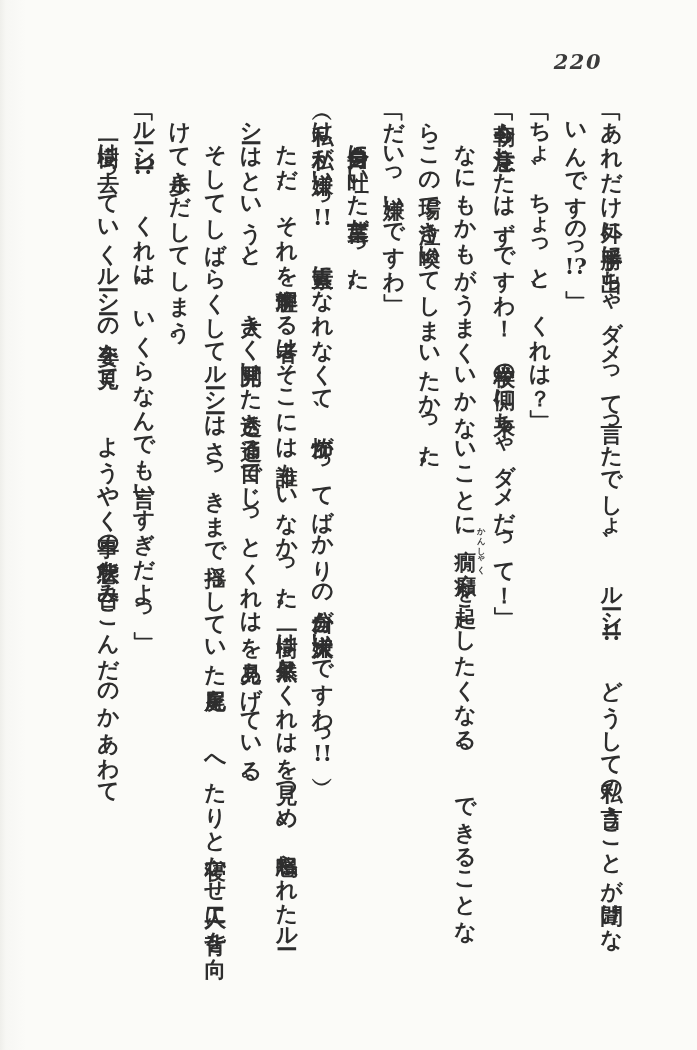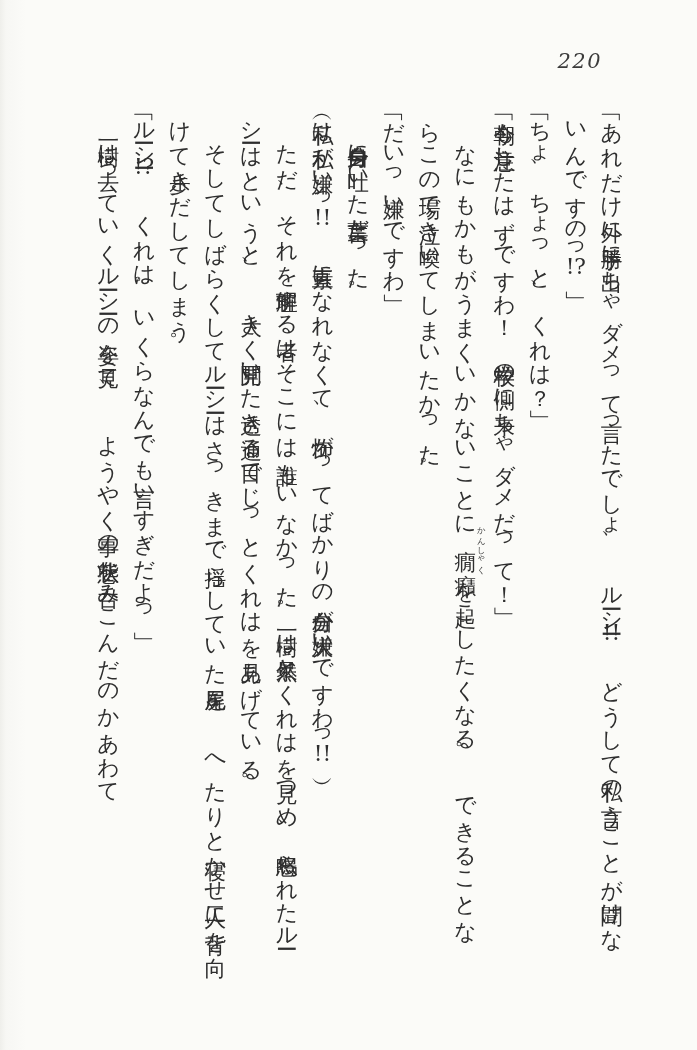--- a/index.html
+++ b/index.html
@@ -8,21 +8,21 @@
   }
   html,body{margin:0;padding:0;}
   body{
     width:697px;height:1050px;
     background:linear-gradient(90deg,#efefeb 0px,#f7f7f4 6px,var(--paper) 26px);
     overflow:hidden;
     font-family:"DejaVu Serif","Liberation Serif",serif;
   }
   .page{
     position:relative;
-    width:697px;height:1050px;
+    width:697px;height:1050px;font-weight:bold;
   }
   .page-number{
     position:absolute;
     top:49px;right:95px;
     font-family:"DejaVu Serif","Liberation Serif",serif;
     font-style:italic;
     font-size:21px;
     letter-spacing:1.5px;
     color:#3b3b3b;
   }

